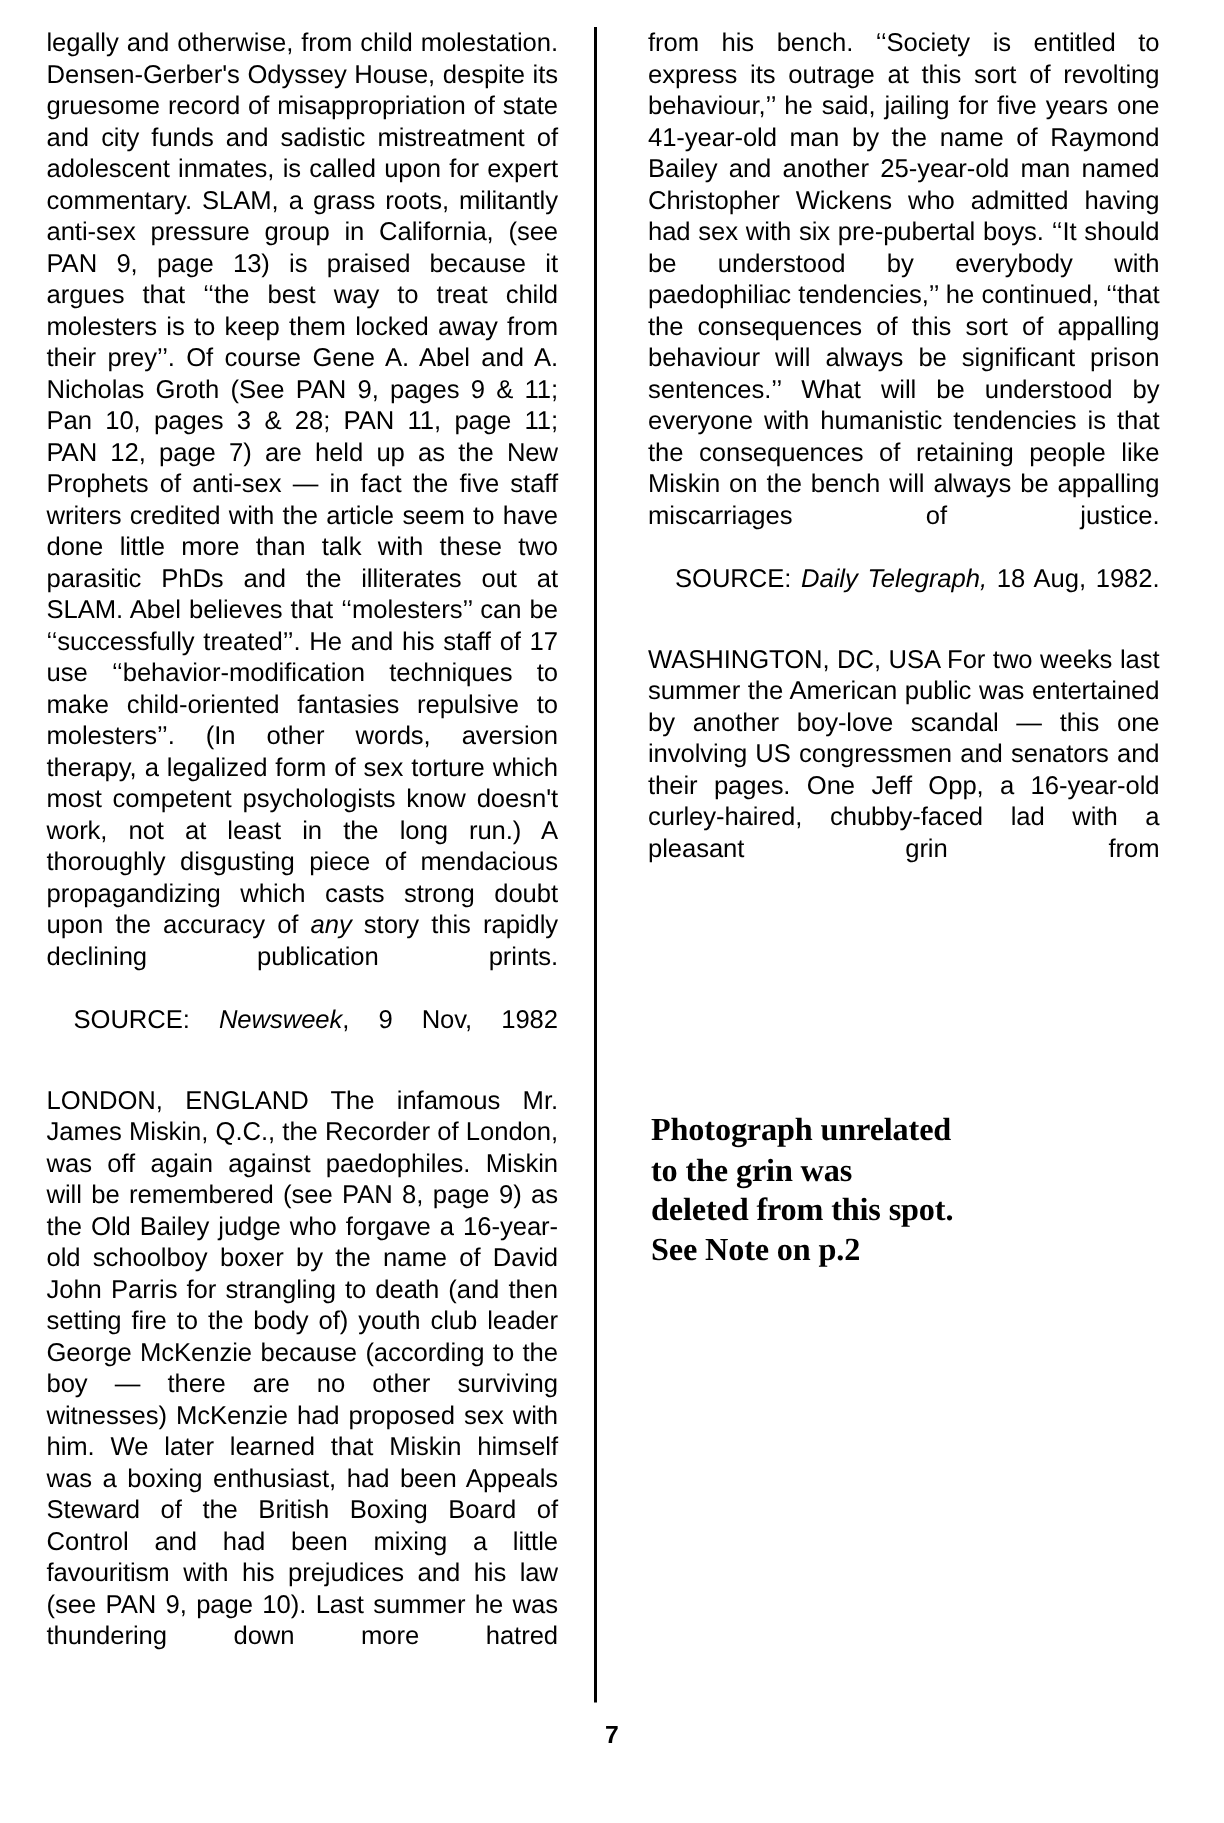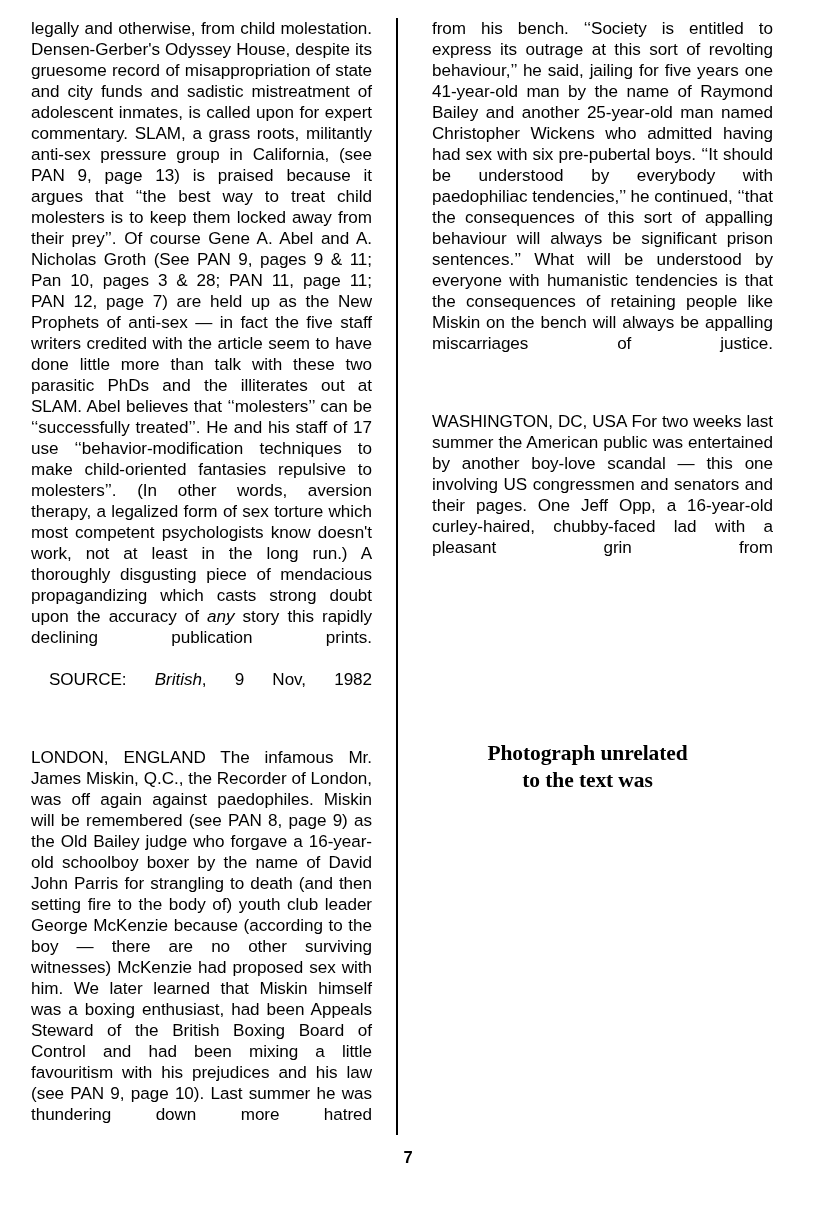--- a/index.html
+++ b/index.html
@@ -39,21 +39,21 @@
   .column.right { left: 432px; }
 
   .column p {
     margin: 0;
     padding: 0;
   }
   .column p.indent {
     text-indent: 18px;
   }
   .column p.gap {
-    margin-top: 36px;
+    margin-top: 12px;
   }
   
   .column p:after {
     content: "";
     display: inline-block;
     width: 100%;
   }
 
   em, .ital {
     font-style: italic;
@@ -65,24 +65,23 @@
     left: 396px;
     top: 18px;
     width: 2px;
     height: 1117px;
     background: #000000;
   }
 
   
   .notice {
     position: absolute;
-    left: 417px;
+    left: 434px;
     top: 740px;
     width: 341px;
-    text-align: center;
     font-family: "Liberation Serif", serif;
     font-weight: bold;
     font-size: 21.5px;
     line-height: 26.5px;
     letter-spacing: -0.1px;
   }
   .notice div { white-space: nowrap; }
 
   
   .folio {
@@ -99,37 +98,40 @@
 </style>
 </head>
 <body>
 
 <div class="page">
 
   <div class="column left">
 
     <p><span>legally and otherwise, from child molestation. Densen-Gerber's Odyssey House, despite its gruesome record of misappropriation of state and city funds and sadistic mistreatment of adolescent inmates, is called upon for expert commentary. SLAM, a grass roots, militantly anti-sex pressure group in California, (see PAN 9, page 13) is praised because it argues that ‘‘the best way to treat child molesters is to keep them locked away from their prey’’. Of course Gene A. Abel and A. Nicholas Groth (See PAN 9, pages 9 &amp; 11; Pan 10, pages 3 &amp; 28; PAN 11, page 11; PAN 12, page 7) are held up as the New Prophets of anti-sex — in fact the five staff writers credited with the article seem to have done little more than talk with these two parasitic PhDs and the illiterates out at SLAM. Abel believes that ‘‘molesters’’ can be ‘‘successfully treated’’. He and his staff of 17 use ‘‘behavior-modification techniques to make child-oriented fantasies repulsive to molesters’’. (In other words, aversion therapy, a legalized form of sex torture which most competent psychologists know doesn't work, not at least in the long run.) A thoroughly disgusting piece of mendacious propagandizing which casts strong doubt upon the accuracy of </span><em>any</em><span> story this rapidly declining publication prints.</span></p>
 
-    <p class="indent"><span>SOURCE: </span><em>British</em><span>, 9 Nov, 1982</span></p>
+    <p class="indent"><span>SOURCE: </span><em>Newsweek</em><span>, 9 Nov, 1982</span></p>
 
     <p class="gap">LONDON, ENGLAND The infamous Mr. James Miskin, Q.C., the Recorder of London, was off again against paedophiles. Miskin will be remembered (see PAN 8, page 9) as the Old Bailey judge who forgave a 16-year-old schoolboy boxer by the name of David John Parris for strangling to death (and then setting fire to the body of) youth club leader George McKenzie because (according to the boy — there are no other surviving witnesses) McKenzie had proposed sex with him. We later learned that Miskin himself was a boxing enthusiast, had been Appeals Steward of the British Boxing Board of Control and had been mixing a little favouritism with his prejudices and his law (see PAN 9, page 10). Last summer he was thundering down more hatred</p>
 
   </div>
 
   <div class="divider"></div>
 
   <div class="column right">
 
     <p>from his bench. ‘‘Society is entitled to express its outrage at this sort of revolting behaviour,’’ he said, jailing for five years one 41-year-old man by the name of Raymond Bailey and another 25-year-old man named Christopher Wickens who admitted having had sex with six pre-pubertal boys. ‘‘It should be understood by everybody with paedophiliac tendencies,’’ he continued, ‘‘that the consequences of this sort of appalling behaviour will always be significant prison sentences.’’ What will be understood by everyone with humanistic tendencies is that the consequences of retaining people like Miskin on the bench will always be appalling miscarriages of justice.</p>
 
+    <p class="indent"><span>SOURCE: </span><em>Daily Telegraph,</em><span> 18 Aug, 1982.</span></p>
 
     <p class="gap">WASHINGTON, DC, USA For two weeks last summer the American public was entertained by another boy-love scandal — this one involving US congressmen and senators and their pages. One Jeff Opp, a 16-year-old curley-haired, chubby-faced lad with a pleasant grin from</p>
 
   </div>
 
   <div class="notice">
     <div>Photograph unrelated</div>
-    <div>to the text was</div>
+    <div>to the grin was</div>
+    <div>deleted from this spot.</div>
+    <div>See Note on p.2</div>
   </div>
 
   <div class="folio">7</div>
 
 </div>
 
 </body></html>

